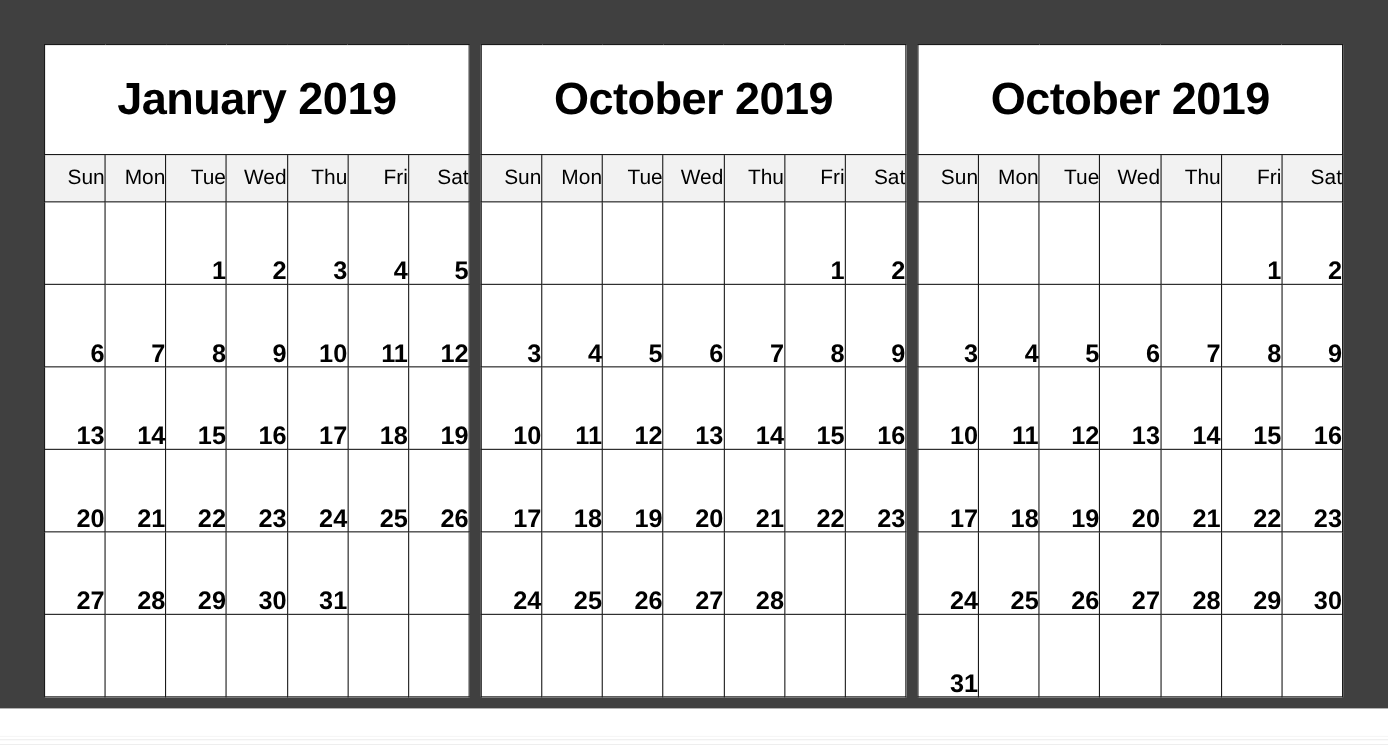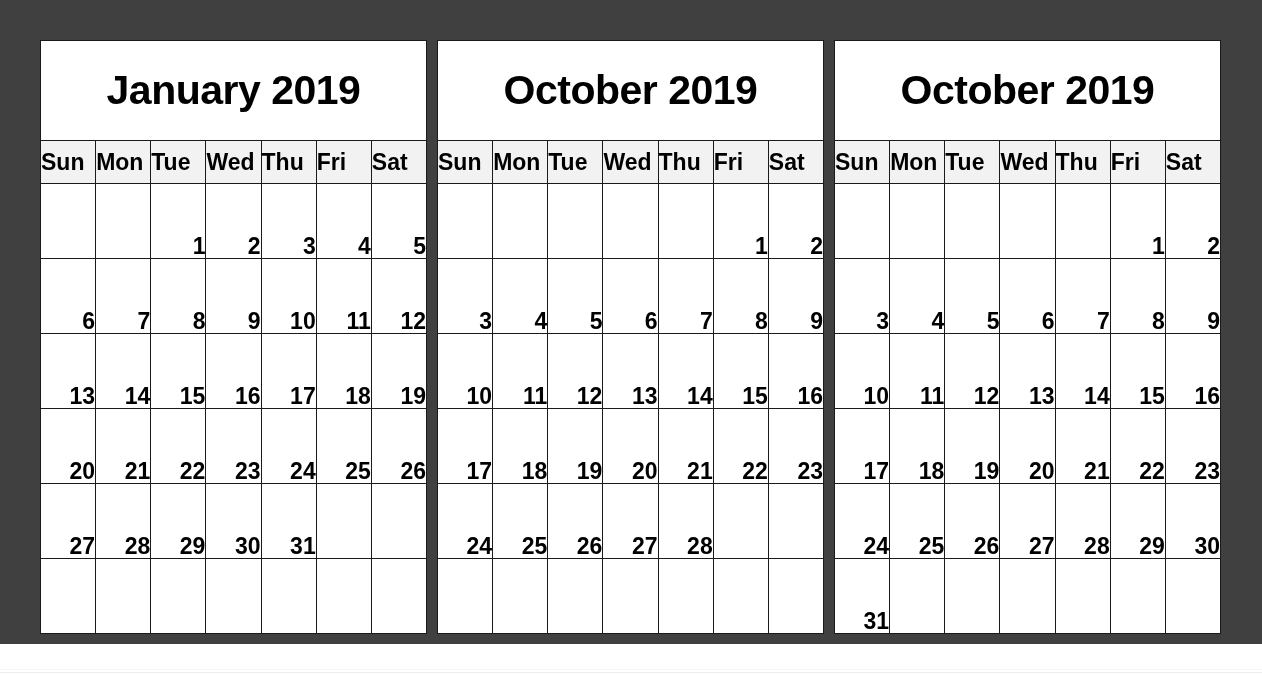--- a/index.html
+++ b/index.html
@@ -63,24 +63,24 @@
     letter-spacing: -0.5px;
     line-height: 1;
     white-space: nowrap;
     display: block;
   }
 
   
   .dow-cell {
     height: 43px;
     background: #f2f2f2;
-    text-align: left;
+    text-align: right;
     vertical-align: middle;
-    font-size: 23px;
-    font-weight: bold;
+    font-size: 19px;
+    font-weight: normal;
     color: #000000;
   }
 
   
   .day-cell {
     height: 75px;
     background: #ffffff;
     text-align: right;
     vertical-align: bottom;
     padding: 0 9px 7px 0;

